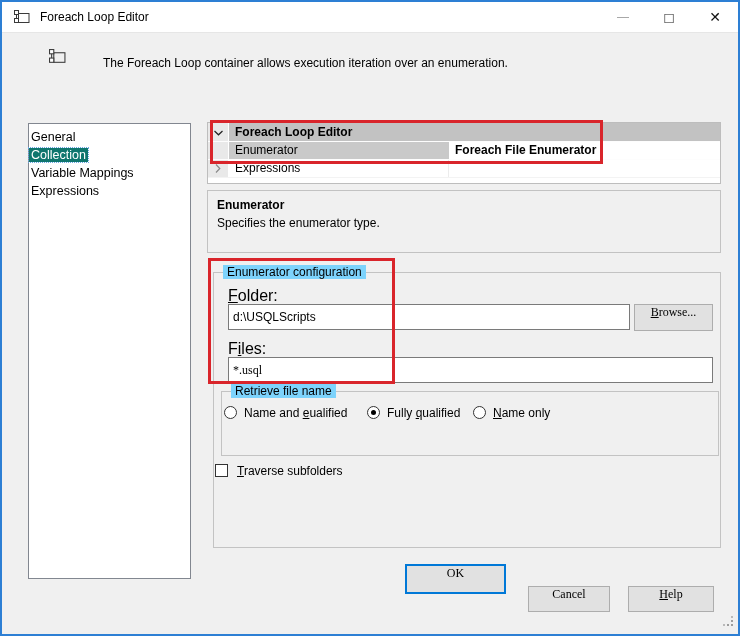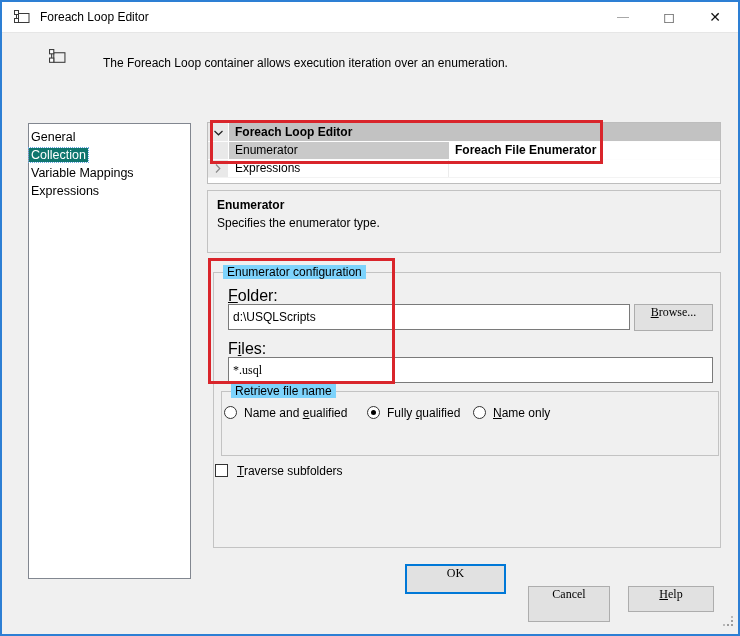--- a/index.html
+++ b/index.html
@@ -204,21 +204,21 @@
 
   <div class="check-item" style="left:213px; top:461px;">
     <span class="check-square"></span>
     <span><span></span><span class="ak">T</span><span>raverse subfolders</span></span>
   </div>
 
   <div class="red-rect red-rect-1"></div>
   <div class="red-rect red-rect-2"></div>
 
   <button class="btn default-focus" style="left:403px; top:562px; width:101px; height:30px;">OK</button>
-  <button class="btn" style="left:526px; top:584px; width:82px; height:36px;">Cancel</button>
+  <button class="btn" style="left:526px; top:584px; width:82px; height:26px;">Cancel</button>
   <button class="btn" style="left:626px; top:584px; width:86px; height:26px;">
       <span><span></span><span class="ak">H</span><span>elp</span></span>
     </button>
 
   <span class="resize-grip">
     <svg width="10" height="10" viewBox="0 0 10 10">
       <rect x="8" y="8" width="2" height="2" fill="#9d9d9d"></rect>
       <rect x="8" y="4" width="2" height="2" fill="#9d9d9d"></rect>
       <rect x="4" y="8" width="2" height="2" fill="#9d9d9d"></rect>
       <rect x="8" y="0" width="2" height="2" fill="#b9b9b9"></rect>

